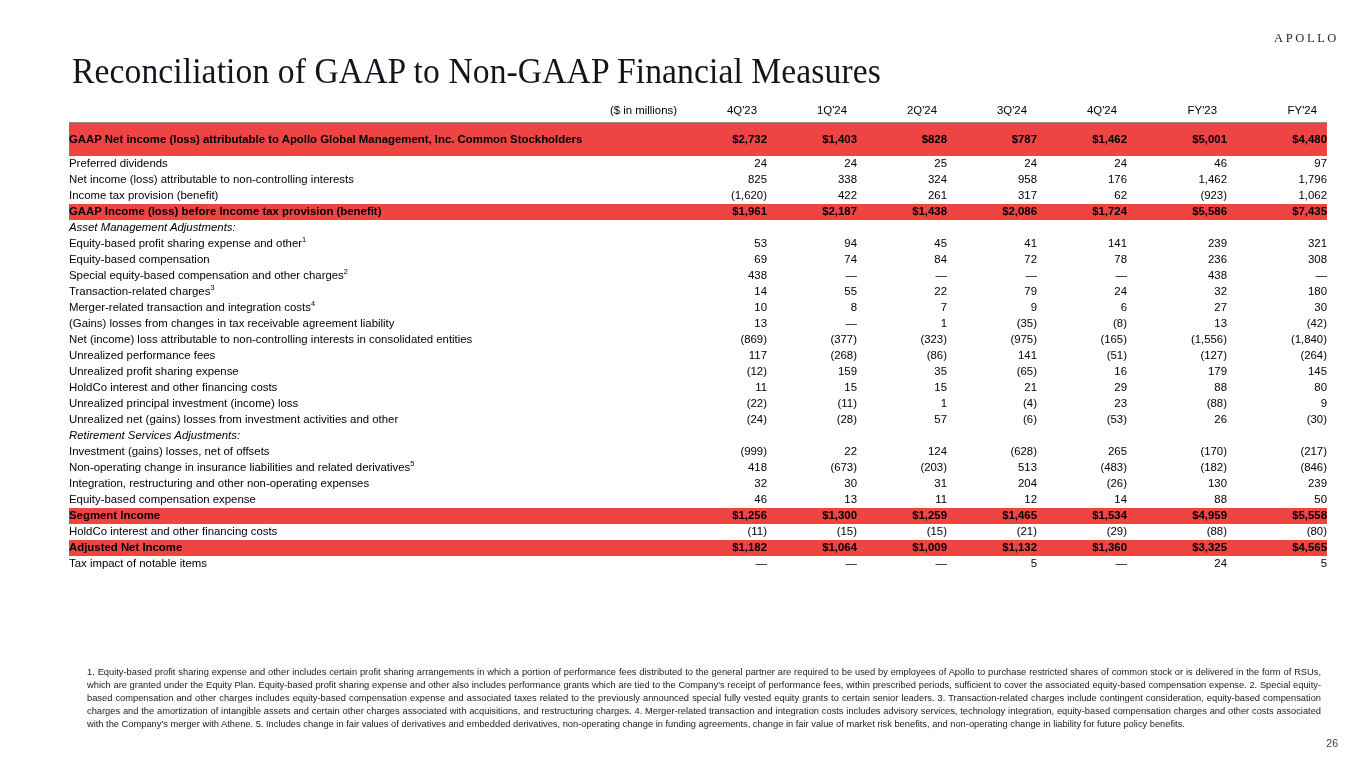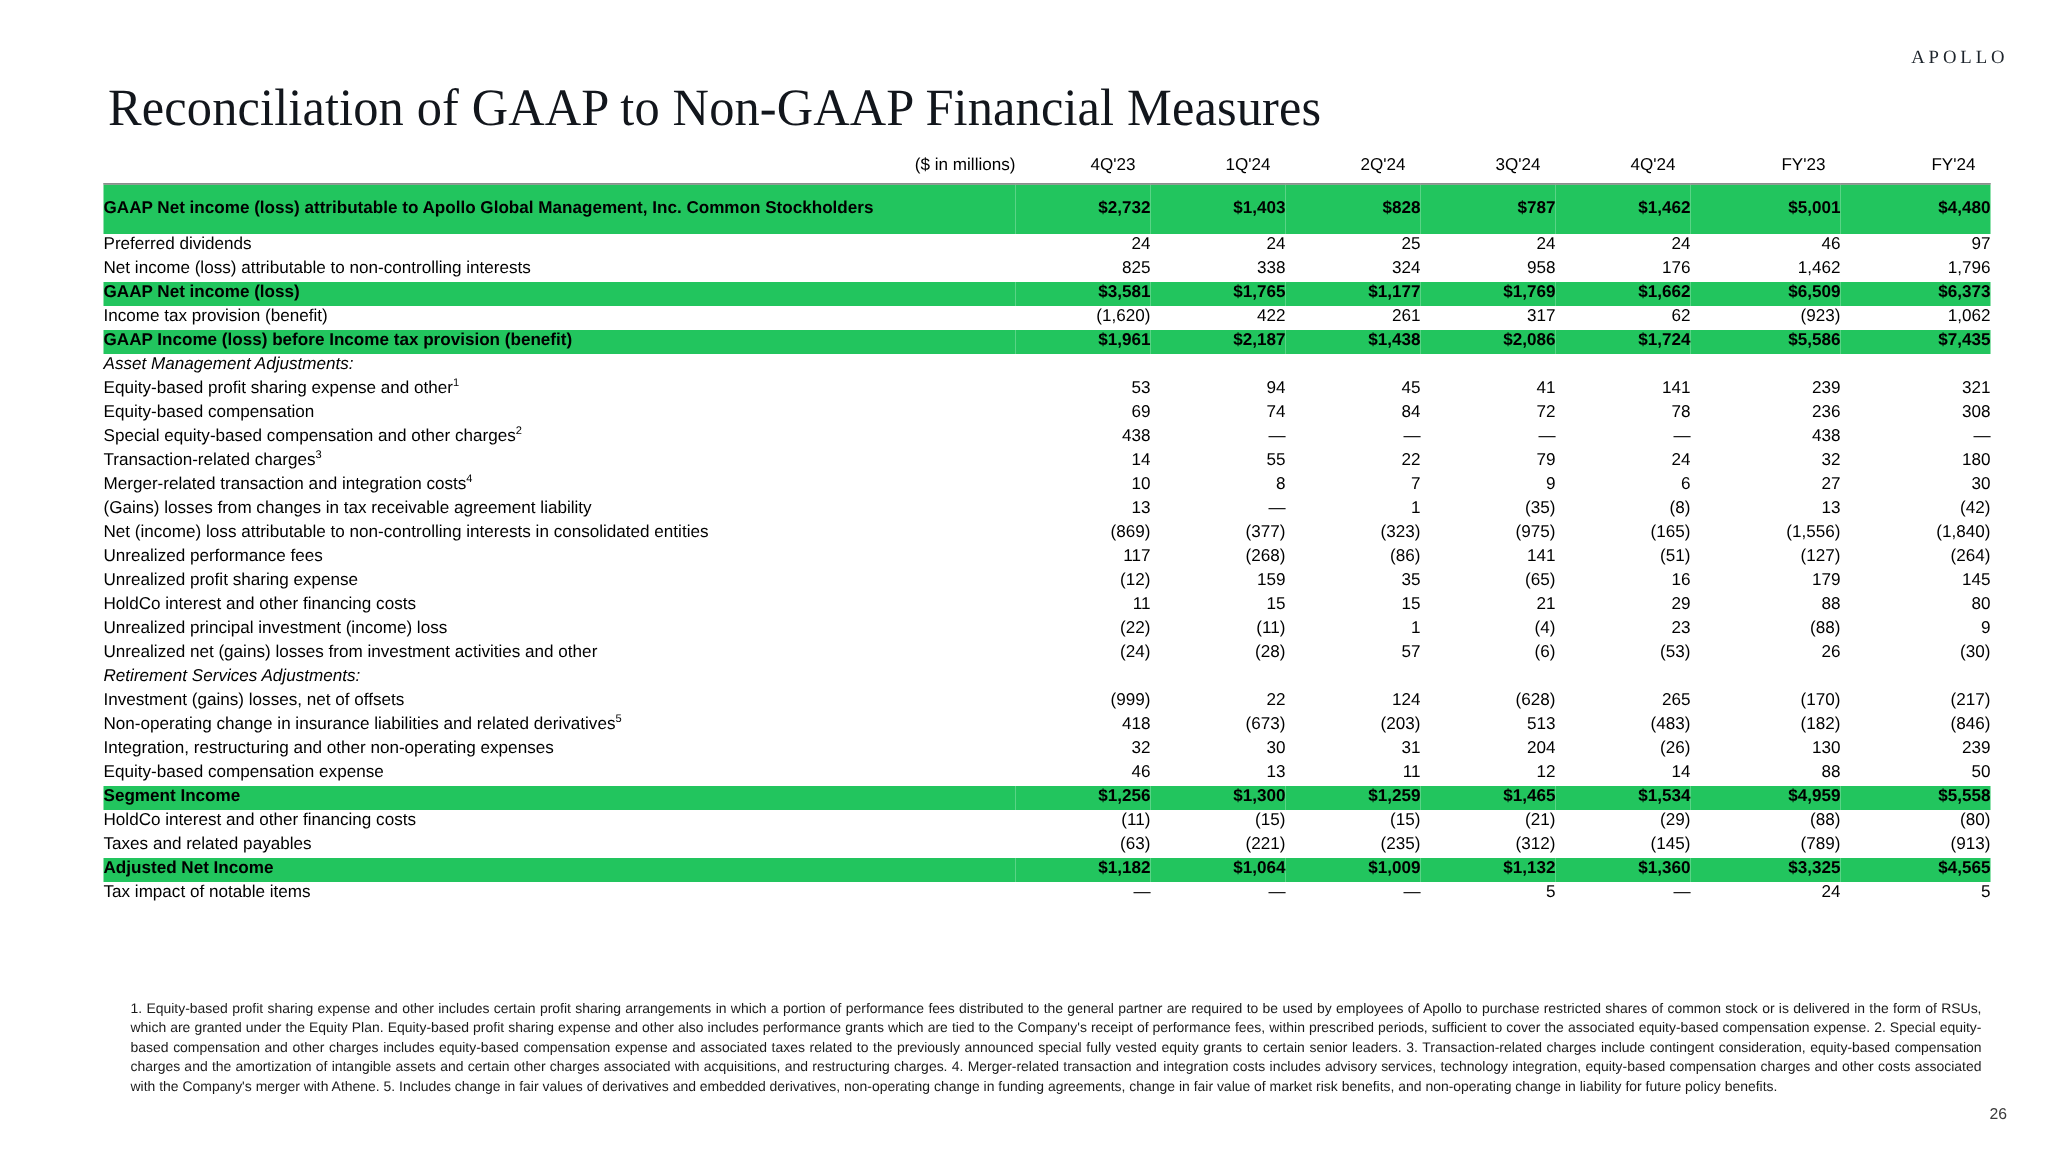--- a/index.html
+++ b/index.html
@@ -97,21 +97,21 @@
     text-align: right;
     padding-right: 10px;
     white-space: nowrap;
     font-variant-numeric: tabular-nums;
   }
 
   
   tr.r { height: 16px; }
   tr.r > td { height: 16px; }
 
-  tr.shaded { background: #22c55e; padding-left: 43px; }
+  tr.shaded { background: #ef4444; padding-left: 43px; }
   tr.total > td { font-weight: bold; }
 
   tr.tall > td { height: 33px; }
 
   .indent1 { padding-left: 22px; }
   .indent2 { padding-left: 30px; }
   .sectionhead {
     font-style: italic;
     padding-left: 14px;
   }
@@ -201,30 +201,20 @@
           <tr class="r plain">
             <td class="lbl indent1">Net income (loss) attributable to non-controlling interests</td>
             <td class="num">825</td>
             <td class="num">338</td>
             <td class="num">324</td>
             <td class="num">958</td>
             <td class="num">176</td>
             <td class="num">1,462</td>
             <td class="num">1,796</td>
           </tr>
-          <tr class="r total shaded">
-            <td class="lbl">GAAP Net income (loss)</td>
-            <td class="num">$3,581</td>
-            <td class="num">$1,765</td>
-            <td class="num">$1,177</td>
-            <td class="num">$1,769</td>
-            <td class="num">$1,662</td>
-            <td class="num">$6,509</td>
-            <td class="num">$6,373</td>
-          </tr>
           <tr class="r plain">
             <td class="lbl indent1">Income tax provision (benefit)</td>
             <td class="num">(1,620)</td>
             <td class="num">422</td>
             <td class="num">261</td>
             <td class="num">317</td>
             <td class="num">62</td>
             <td class="num">(923)</td>
             <td class="num">1,062</td>
           </tr>
@@ -431,30 +421,20 @@
           <tr class="r plain">
             <td class="lbl indent1">HoldCo interest and other financing costs</td>
             <td class="num">(11)</td>
             <td class="num">(15)</td>
             <td class="num">(15)</td>
             <td class="num">(21)</td>
             <td class="num">(29)</td>
             <td class="num">(88)</td>
             <td class="num">(80)</td>
           </tr>
-          <tr class="r plain">
-            <td class="lbl indent1">Taxes and related payables</td>
-            <td class="num">(63)</td>
-            <td class="num">(221)</td>
-            <td class="num">(235)</td>
-            <td class="num">(312)</td>
-            <td class="num">(145)</td>
-            <td class="num">(789)</td>
-            <td class="num">(913)</td>
-          </tr>
           <tr class="r total shaded">
             <td class="lbl">Adjusted Net Income</td>
             <td class="num">$1,182</td>
             <td class="num">$1,064</td>
             <td class="num">$1,009</td>
             <td class="num">$1,132</td>
             <td class="num">$1,360</td>
             <td class="num">$3,325</td>
             <td class="num">$4,565</td>
           </tr>

